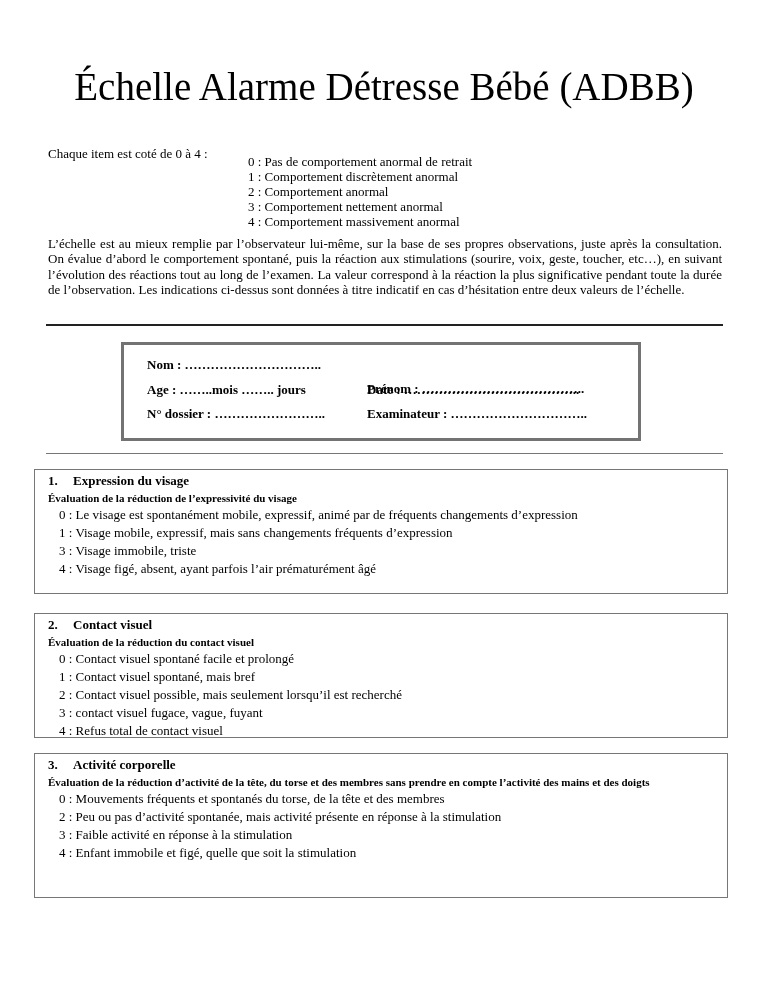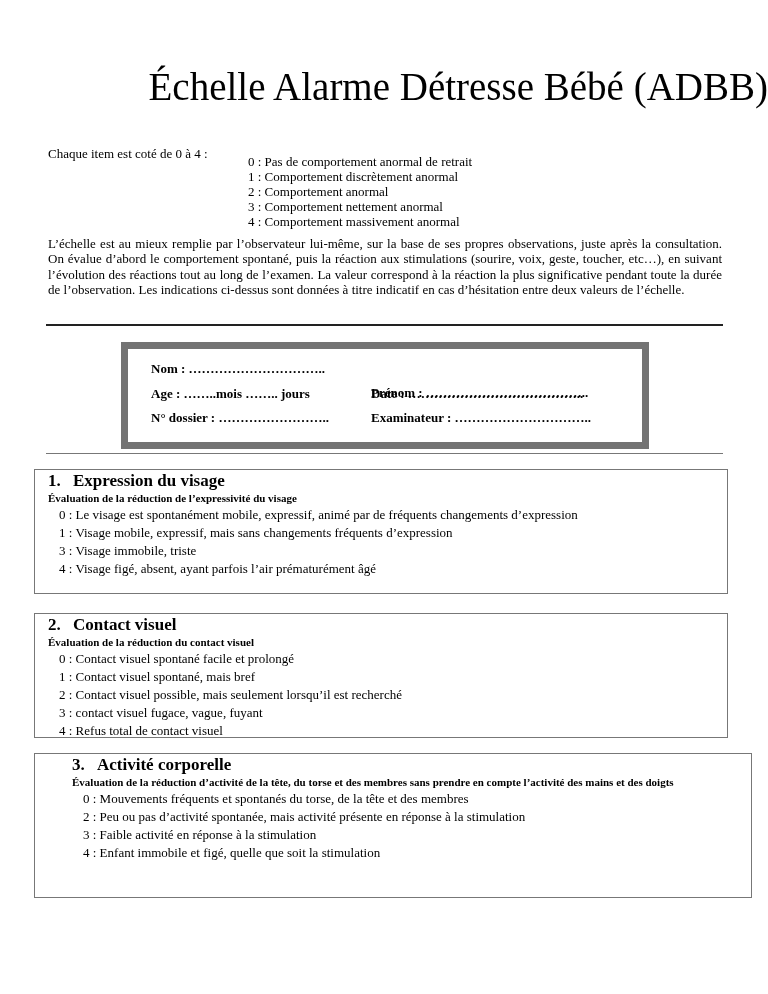--- a/index.html
+++ b/index.html
@@ -1,29 +1,29 @@
 <!DOCTYPE html>
 <html><head>
 <meta charset="utf-8">
 <style>
   html, body { margin:0; padding:0; background:#ffffff; }
   body { width:768px; height:994px; position:relative; overflow:hidden;
          font-family:"Liberation Serif", "DejaVu Serif", serif; color:#000; }
   .abs { position:absolute; }
-  .title { left:0; width:768px; top:64px; text-align:right; font-size:39px; line-height:46px; }
+  .title { left:0; width:768px; top:64px; text-align:center; font-size:39px; line-height:46px; }
   .scale-intro { left:48px; top:146px; font-size:13px; line-height:15px; }
   .scale-list { left:248px; top:146px; font-size:13px; line-height:15px;margin-top:8px; }
   .scale-list div { white-space:nowrap; }
   .para { left:48px; top:236px; width:674px; font-size:13px; line-height:15.4px; text-align:justify; }
   .rule-thick { left:46px; top:324px; width:677px; height:2px; background:#222; }
-  .infobox { left:121px; top:342px; width:514px; height:93px; border:7px solid #737373; }
+  .infobox { left:121px; top:342px; width:514px; height:93px; border:3px solid #737373; }
   .info-field { position:absolute; font-weight:bold; font-size:13px; line-height:15px; white-space:nowrap; }
   .rule-thin { left:46px; top:453px; width:677px; height:1px; background:#777; }
   .item { left:34px; width:692px; border:1px solid #777; }
-  .item-title { font-weight:bold; font-size:17px; line-height:15px; margin:3px 0 0 13px; white-space:nowrap; }
+  .item-title { font-weight:bold; font-size:13px; line-height:15px; margin:3px 0 0 13px; white-space:nowrap; }
   .item-title .num { display:inline-block; width:25px; }
   .item-sub { font-weight:bold; font-size:11px; line-height:16px; margin:2px 6px 0 13px; }
   .item-opt { font-size:13px; line-height:18px; margin-left:24px; white-space:nowrap; }
 </style>
 </head>
 <body>
 
 <div class="abs title">Échelle Alarme Détresse Bébé (ADBB)</div>
 
 <div class="abs scale-intro">Chaque item est coté de 0 à 4 :</div>
@@ -62,20 +62,20 @@
 <div class="abs item" style="top:613px;height:123px;">
   <div class="item-title"><span class="num">2.</span><span>Contact visuel</span></div>
   <div class="item-sub">Évaluation de la réduction du contact visuel</div>
   <div class="item-opt">0 : Contact visuel spontané facile et prolongé</div>
   <div class="item-opt">1 : Contact visuel spontané, mais bref</div>
   <div class="item-opt">2 : Contact visuel possible, mais seulement lorsqu’il est recherché</div>
   <div class="item-opt">3 : contact visuel fugace, vague, fuyant</div>
   <div class="item-opt">4 : Refus total de contact visuel</div>
 </div>
 
-<div class="abs item" style="top:753px;height:143px;padding-left:24px;">
+<div class="abs item" style="top:753px;height:143px;">
   <div class="item-title"><span class="num">3.</span><span>Activité corporelle</span></div>
   <div class="item-sub">Évaluation de la réduction d’activité de la tête, du torse et des membres sans prendre en compte l’activité des mains et des doigts</div>
   <div class="item-opt">0 : Mouvements fréquents et spontanés du torse, de la tête et des membres</div>
   <div class="item-opt">2 : Peu ou pas d’activité spontanée, mais activité présente en réponse à la stimulation</div>
   <div class="item-opt">3 : Faible activité en réponse à la stimulation</div>
   <div class="item-opt">4 : Enfant immobile et figé, quelle que soit la stimulation</div>
 </div>
 
 </body></html>

